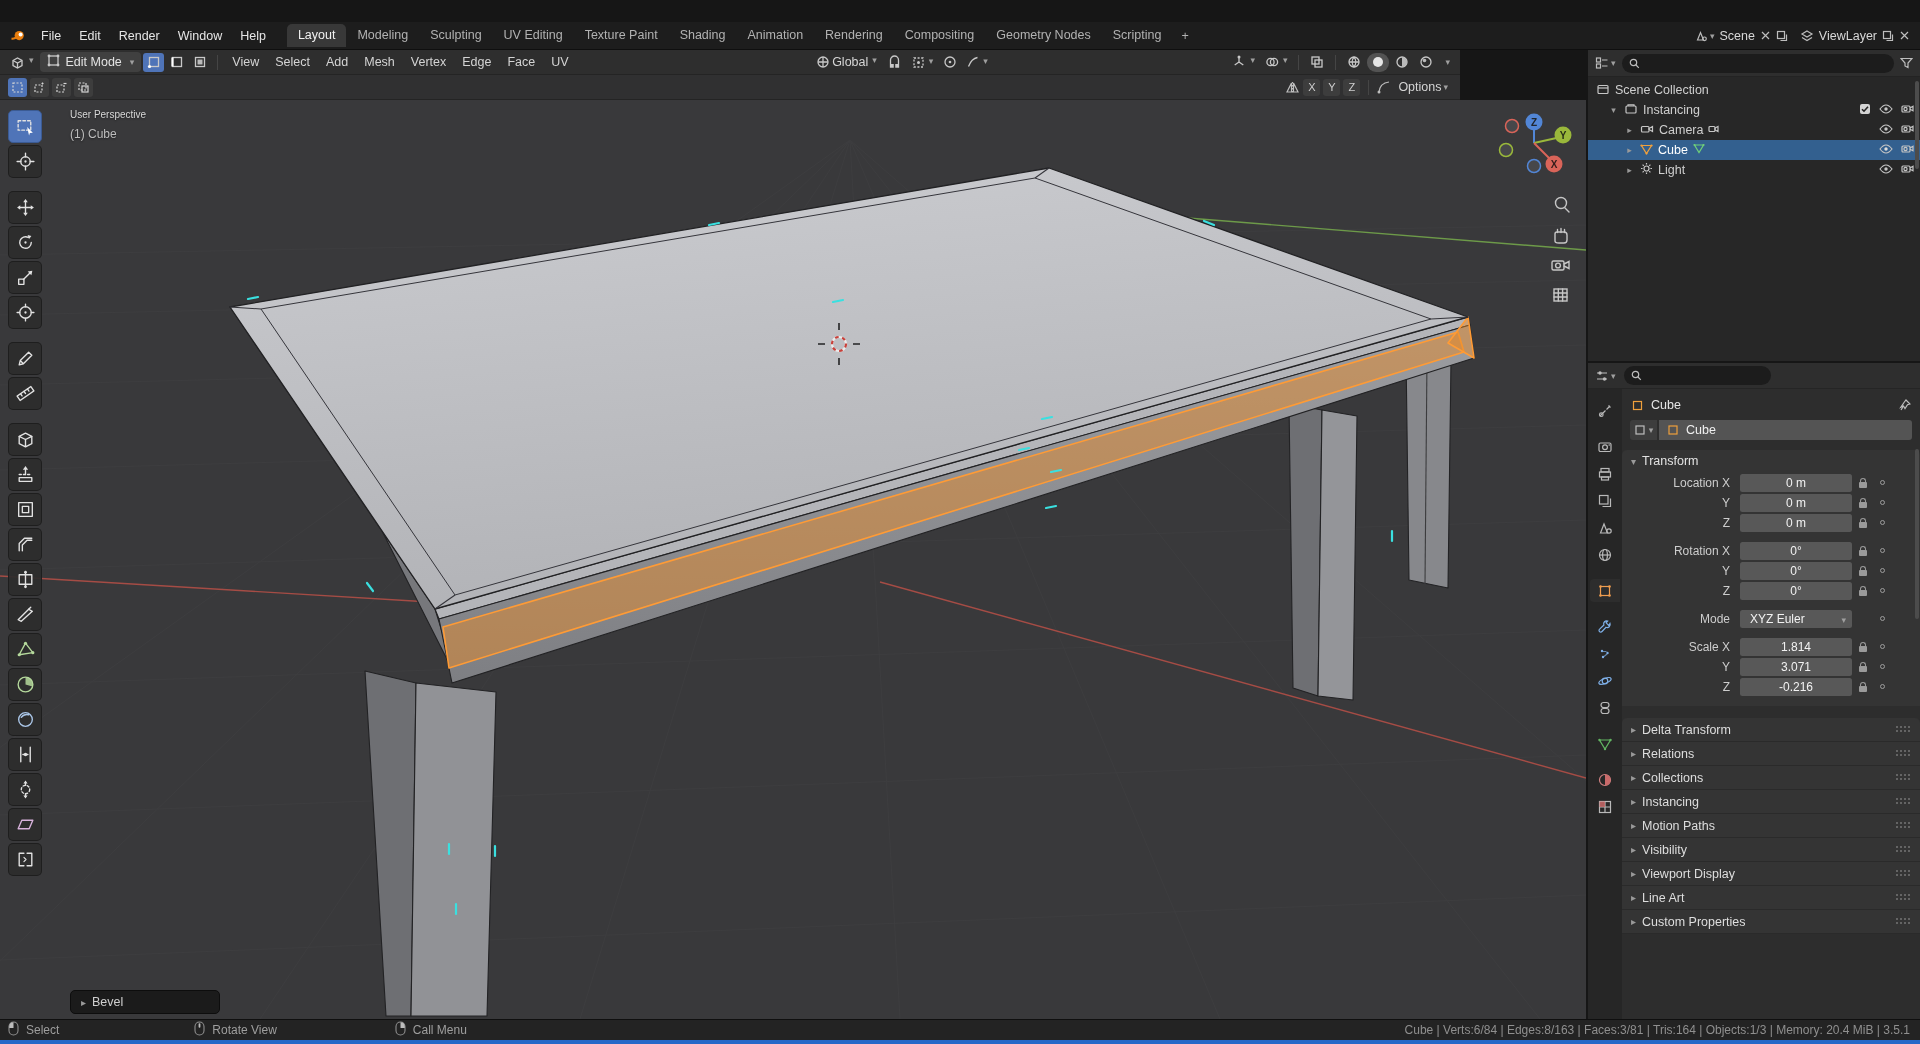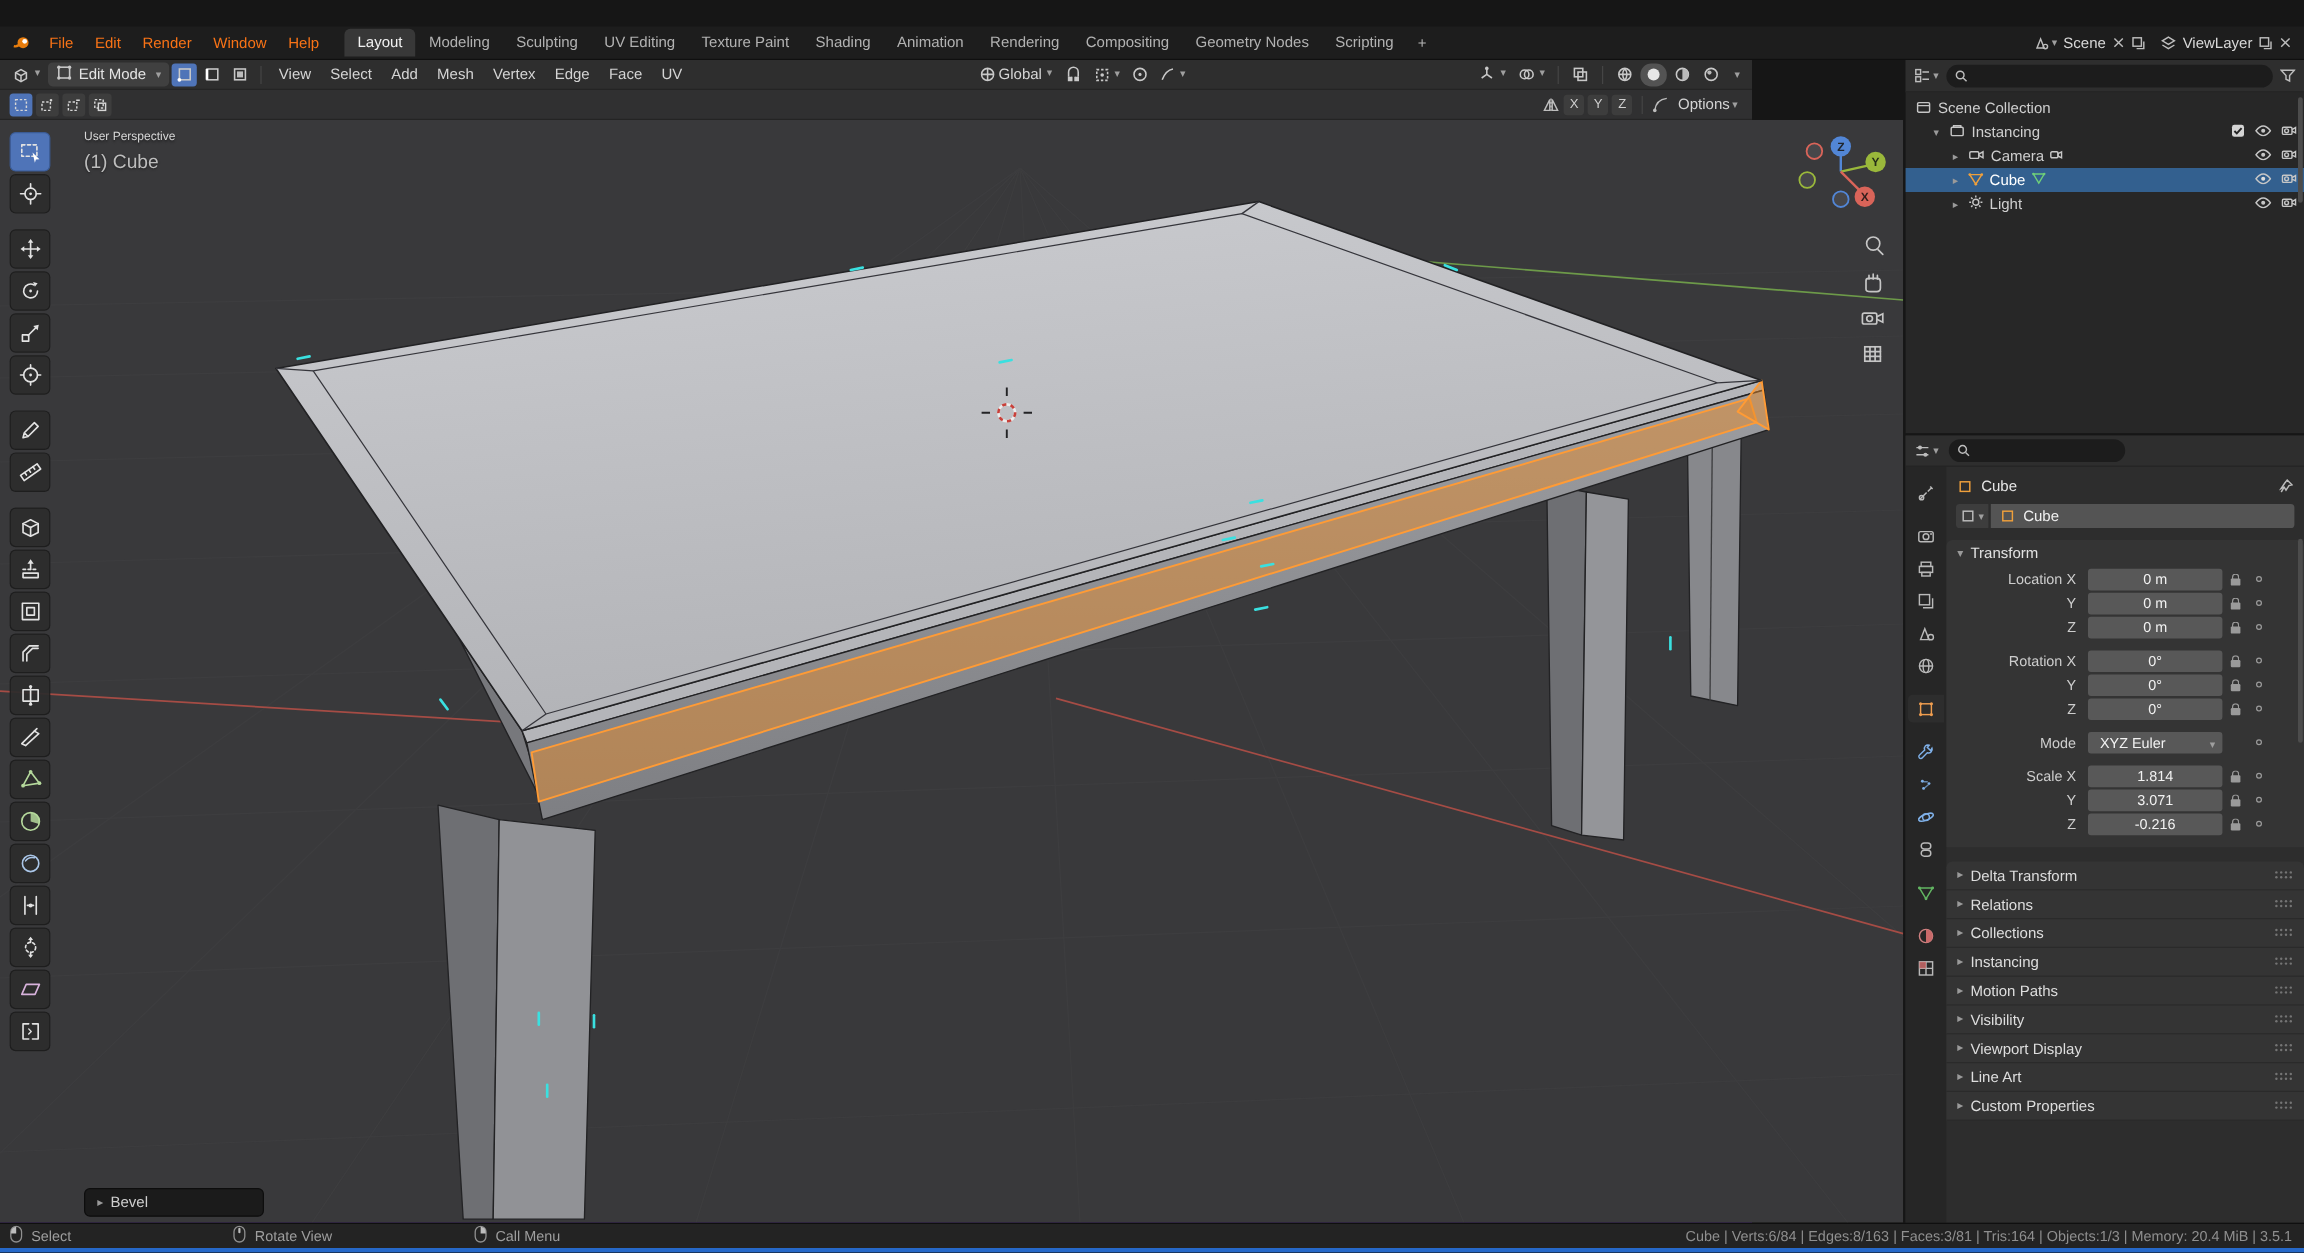--- a/index.html
+++ b/index.html
@@ -9,36 +9,36 @@
 
 
 .titlebar{position:absolute;left:0;top:0;width:100%;height:22px;background:#101113;display:flex;align-items:center;color:#c9c9c9;font-size:12px}
 .blogo{width:15px;height:15px;margin:0 8px 0 10px}
 .win-controls{margin-left:auto;display:flex;height:100%}
 .win-btn{width:46px;display:flex;align-items:center;justify-content:center;color:#cfcfcf;font-size:12px}
 
 
 .topbar{position:absolute;left:0;top:22px;width:100%;height:28px;background:#1d1d1d;display:flex;align-items:center;border-bottom:1px solid #0f0f0f;padding-left:4px}
 .tlogo{width:16px;height:16px;margin:0 6px}
-.menu-item{padding:0 9px;color:#f97316}
+.menu-item{padding:0 9px;color:#e5e5e5}
 .ws-tabs{display:flex;align-items:center;margin-left:12px}
 .ws-tab{padding:4px 11px 5px;color:#b2b2b2;border-radius:5px 5px 0 0;font-size:12.5px}
 .ws-tab.active{background:#383838;color:#f1f1f1}
 .ws-add{padding:0 9px;color:#b2b2b2}
 .top-right{margin-left:auto;display:flex;align-items:flex-end;gap:12px;padding-right:10px}
 .sel-group{display:flex;align-items:center;gap:5px}
 .sel-group .glabel{color:#d8d8d8}
 .mini-ic{display:inline-flex;align-items:center;justify-content:center}
 .mini-ic svg{stroke:#bdbdbd;fill:none;stroke-width:1.2}
 .caret::after{content:"▾";font-size:9px;color:#9f9f9f;margin-left:2px}
 .caret-r::before{content:"▸";font-size:10px;color:#9a9a9a;margin-right:6px}
 .caret-d::before{content:"▾";font-size:10px;color:#9a9a9a;margin-right:6px}
 
 
-.vp{position:absolute;left:0;top:50px;width:1460px;height:969px;background:#4c1d95}
+.vp{position:absolute;left:0;top:50px;width:1460px;height:969px;background:#b91c1c}
 .vp-header{height:25px;background:#2e2e2e;border-bottom:1px solid #242424;display:flex;align-items:center;padding:0 6px;gap:2px;font-size:12.5px}
 .vph-menu{padding:0 7px;color:#d4d4d4}
 .dd{display:flex;align-items:center;gap:6px;background:#404040;border-radius:4px;padding:2px 7px;color:#e3e3e3}
 .flat-btn{display:flex;align-items:flex-start;gap:2px;padding:2px 4px;border-radius:3px}
 .mode-btn{width:21px;height:19px;border-radius:3px;display:flex;align-items:center;justify-content:center}
 .mode-btn.active{background:#4f74b8}
 .vsep{width:1px;height:15px;background:#454545;margin:0 5px}
 .hicon svg{stroke:#c8c8c8;fill:none;stroke-width:1.3}
 .shade-btn{width:22px;height:19px;border-radius:9px;display:flex;align-items:center;justify-content:center}
 .shade-btn.active{background:#535353}
@@ -52,21 +52,21 @@
 .vp-canvas{position:relative;width:1586px;height:919px}
 .scene{position:absolute;left:0;top:0}
 
 
 .toolbar{position:absolute;left:8px;top:10px;display:flex;flex-direction:column;gap:2px}
 .tool{width:34px;height:33px;background:rgba(44,44,44,.93);border:1px solid rgba(18,18,18,.55);border-radius:5px;display:flex;align-items:center;justify-content:center}
 .tool.active{background:#4f74b8;border-color:#3b5b94}
 .tool.gap{margin-top:11px}
 .tool svg{width:21px;height:21px;stroke:#e2e2e2;fill:none;stroke-width:1.3;stroke-linecap:round;stroke-linejoin:round}
 .vp-label{position:absolute;left:70px;top:9px;color:#d8d8d8;font-size:10px;text-shadow:0 1px 2px rgba(0,0,0,.45)}
-.vp-sublabel{position:absolute;left:70px;top:27px;color:#bdbdbd;font-size:16px;text-shadow:0 1px 2px rgba(0,0,0,.45)}
+.vp-sublabel{position:absolute;left:70px;top:27px;color:#bdbdbd;font-size:12px;text-shadow:0 1px 2px rgba(0,0,0,.45)}
 .op-panel{position:absolute;left:70px;top:890px;width:150px;height:24px;background:rgba(25,25,25,.94);border:1px solid #0d0d0d;border-radius:5px;display:flex;align-items:center;padding:0 10px;color:#cfcfcf;font-size:12.5px}
 
 
 .outliner{position:absolute;left:1588px;top:50px;width:332px;height:311px;background:#272727}
 .ol-header{height:27px;background:#2e2e2e;border-bottom:1px solid #232323;display:flex;align-items:center;padding:0 7px;gap:6px}
 .search{flex:1;height:19px;background:#1c1c1c;border-radius:10px;display:flex;align-items:center;padding:0 7px;gap:5px}
 .search input{background:transparent;border:none;outline:none;color:#cfcfcf;width:100%;font-size:12px}
 .ol-rows{padding-top:3px;position:relative}
 .ol-row{height:20px;display:flex;align-items:center;gap:5px;padding-right:6px;color:#cfcfcf}
 .ol-row.selected{background:#33608f;color:#fff}

